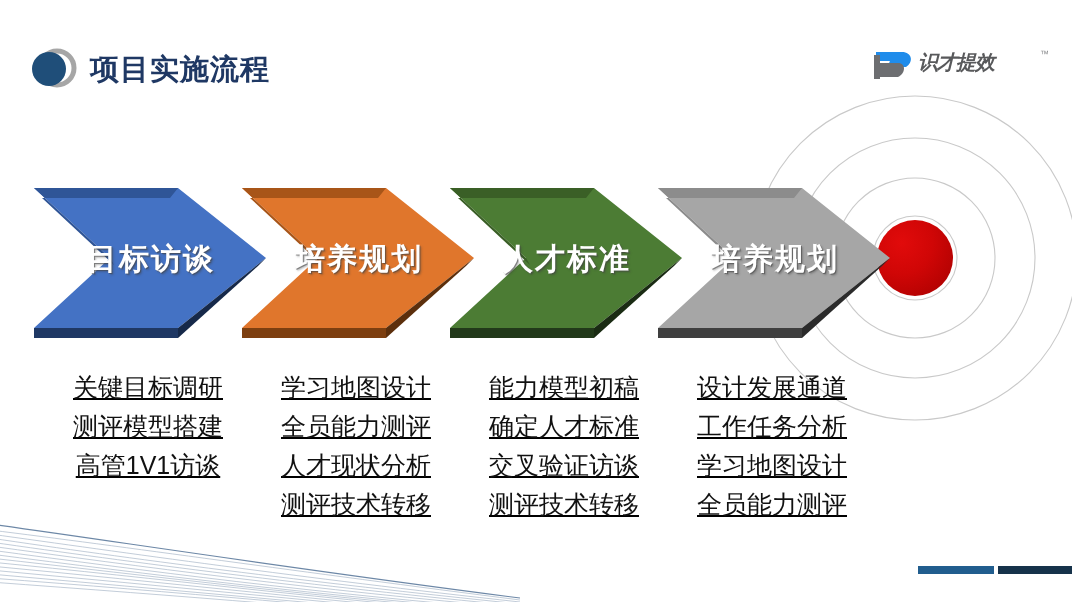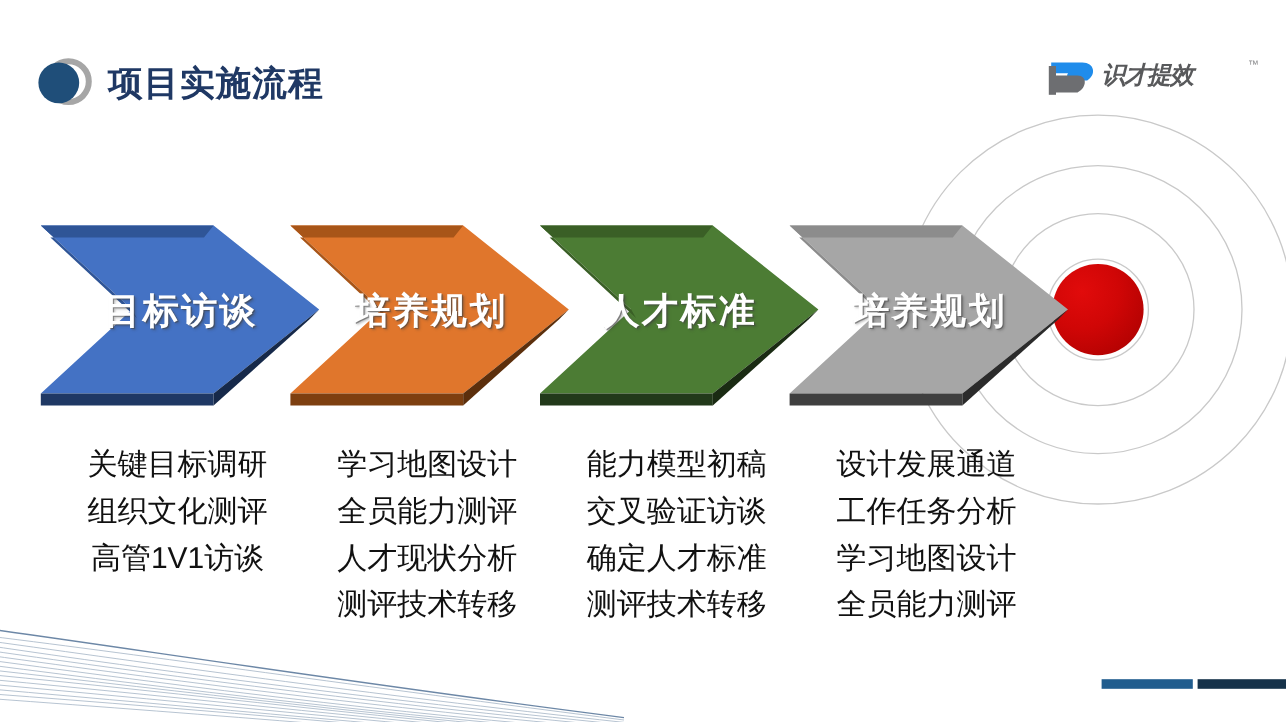--- a/index.html
+++ b/index.html
@@ -105,20 +105,21 @@
        2px 2px 2px rgba(60,60,60,.35);
     pointer-events: auto;
   }
 
   
   #detail-columns {
     position: absolute;
     left: 0; top: 368px;
     width: 1072px;
     display: flex;
+    text-decoration: underline;
   }
   .detail-col {
     width: 208px;
     text-align: center;
   }
   .detail-item {
     font-size: 25px;
     color: #111111;
     line-height: 1;
     padding: 7px 0;
@@ -220,35 +221,35 @@
         <polygon points="240,88 232,96 152,168 152,158" fill="#2b2b2b"></polygon>
       </svg>
     </div>
     <div class="arrow-label" style="left:650px">培养规划</div>
   </div>
 
   <div id="detail-columns">
 
     <div class="detail-col" style="margin-left:44px">
       <div class="detail-item">关键目标调研</div>
-      <div class="detail-item">组织文化测评</div>
+      <div class="detail-item">测评模型搭建</div>
       <div class="detail-item">高管1V1访谈</div>
     </div>
 
     <div class="detail-col">
       <div class="detail-item">学习地图设计</div>
       <div class="detail-item">全员能力测评</div>
       <div class="detail-item">人才现状分析</div>
       <div class="detail-item">测评技术转移</div>
     </div>
 
     <div class="detail-col">
       <div class="detail-item">能力模型初稿</div>
+      <div class="detail-item">确定人才标准</div>
       <div class="detail-item">交叉验证访谈</div>
-      <div class="detail-item">确定人才标准</div>
       <div class="detail-item">测评技术转移</div>
     </div>
 
     <div class="detail-col">
       <div class="detail-item">设计发展通道</div>
       <div class="detail-item">工作任务分析</div>
       <div class="detail-item">学习地图设计</div>
       <div class="detail-item">全员能力测评</div>
     </div>
   </div>

